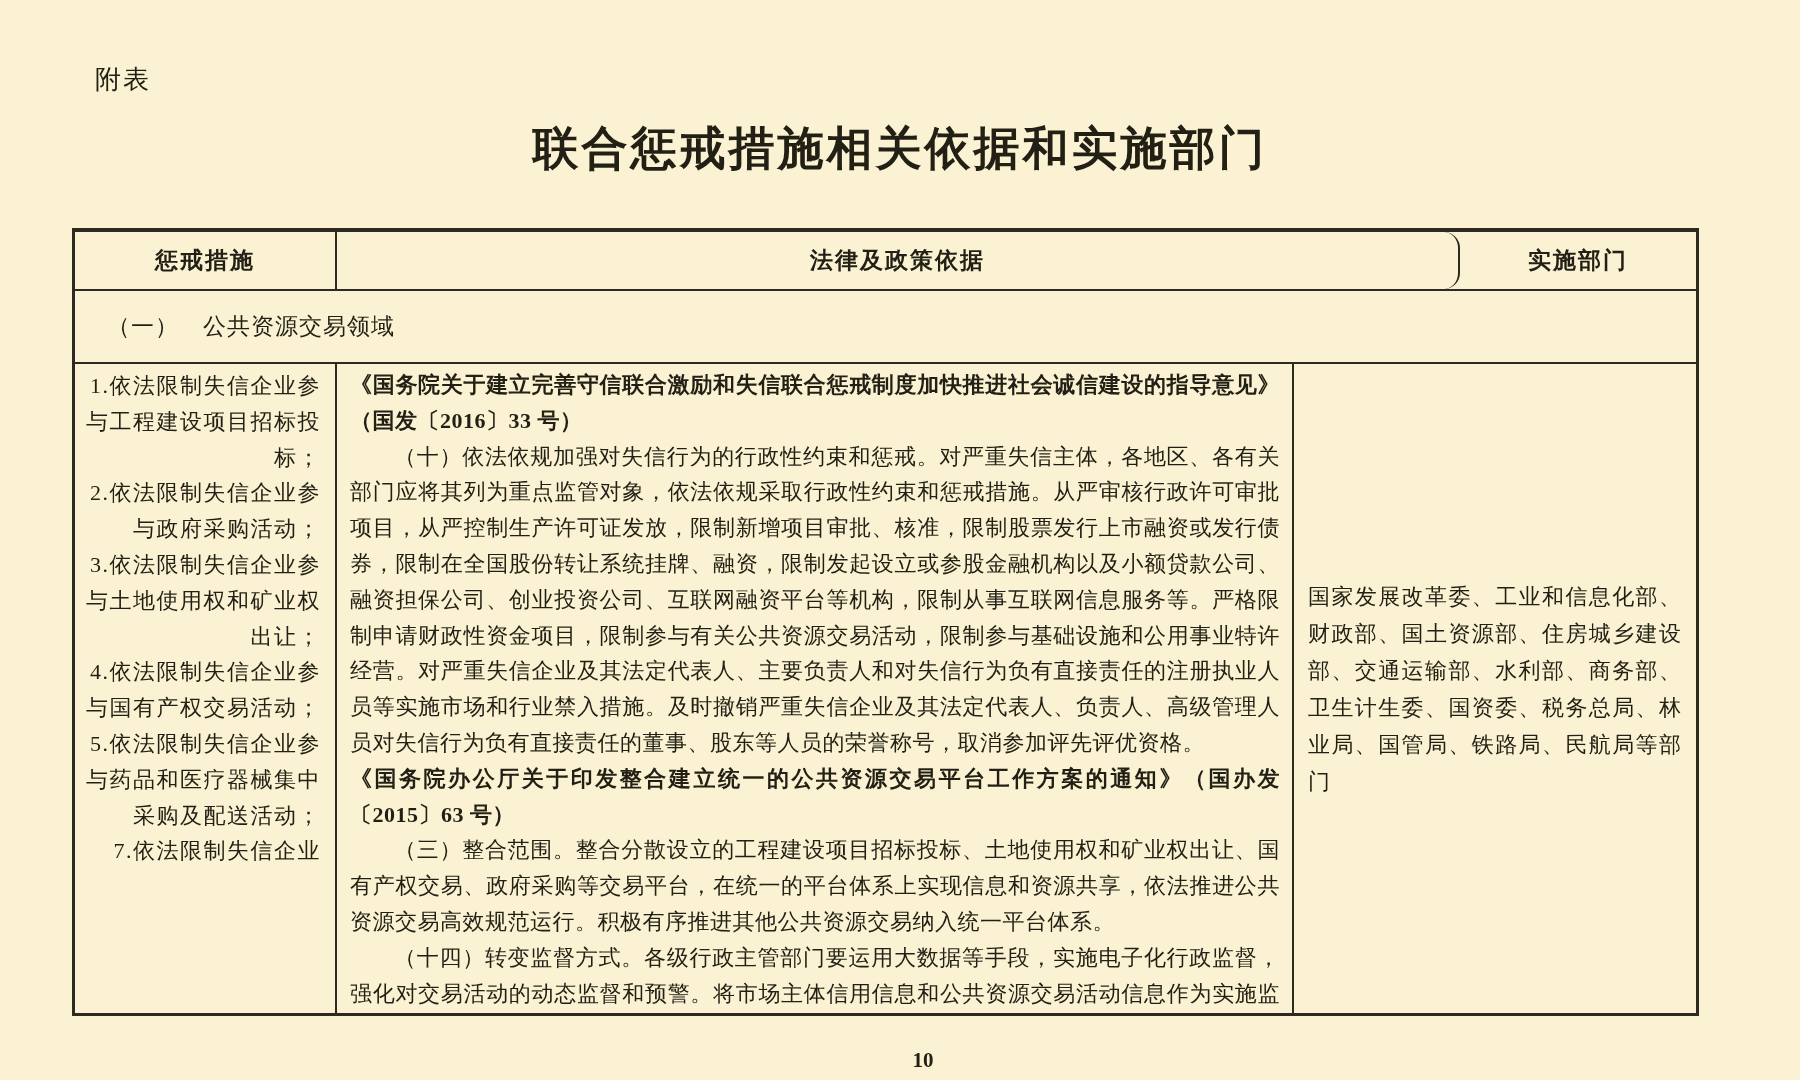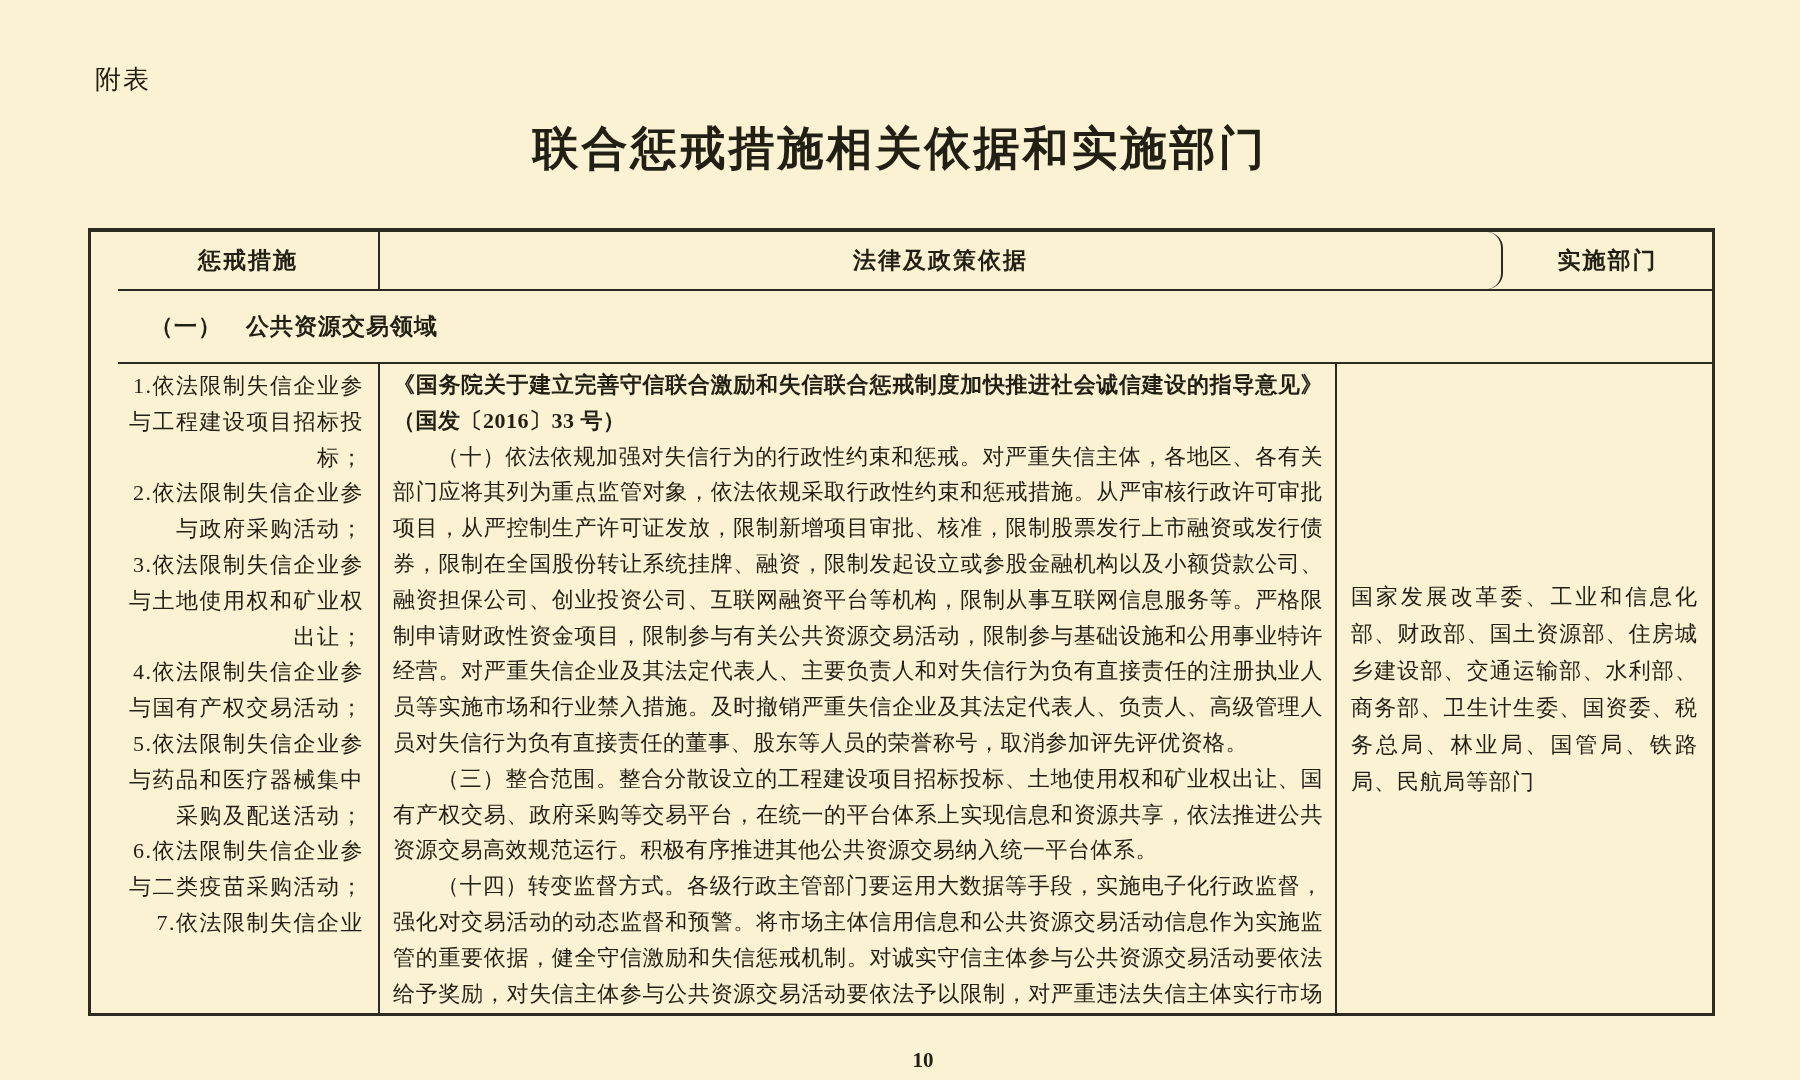--- a/index.html
+++ b/index.html
@@ -9,36 +9,36 @@
     background:var(--bg); color:var(--ink);
     font-family:"Liberation Serif","DejaVu Serif",serif;
     position:relative; overflow:hidden;
   }
   .appendix{ position:absolute; left:95px; top:62px; font-size:26px; letter-spacing:2px; }
   .doc-title{
     position:absolute; left:0; top:118px; width:100%;
     text-align:center; font-size:46px; font-weight:bold; letter-spacing:3px;
   }
   .punishment-table{
-    position:absolute; left:88px; top:228px; width:1627px; height:788px;
+    position:absolute; left:72px; top:228px; width:1627px; height:788px;
     border:3px solid var(--border); border-top-width:4px;
-    display:flex; flex-direction:column;padding-left:27px;
+    display:flex; flex-direction:column;
   }
   .header-row{
     display:flex; height:59px; flex:none;
     border-bottom:2px solid var(--border);
     font-weight:bold; font-size:23px;
   }
   .hcell{ display:flex; align-items:center; justify-content:center; letter-spacing:2px; }
   .col1{ width:262px; } .col2{ width:1123px;border-radius:16px; } .col3{ flex:1; }
   .vline{ border-right:2px solid var(--border); }
   .section-row{
     height:73px; flex:none; border-bottom:2px solid var(--border);
     display:flex; align-items:center; padding-left:32px;
-    font-weight:bold; font-size:23px; letter-spacing:1px;
+    font-weight:normal; font-size:23px; letter-spacing:1px;
   }
   .body-row{ display:flex; flex:1; overflow:hidden; }
   .measures-cell{
     width:262px; border-right:2px solid var(--border);
     padding:4px 14px 0 9px;
     font-size:22px; line-height:35.8px; letter-spacing:1.5px;
     overflow:hidden;
   }
   .measure-item{ text-align:right; }
   .legal-basis-cell{
@@ -73,26 +73,26 @@
 
   <div class="section-row">（一）　公共资源交易领域</div>
 
   <div class="body-row">
     <div class="measures-cell">
         <div class="measure-item">1.依法限制失信企业参与工程建设项目招标投标；</div>
         <div class="measure-item">2.依法限制失信企业参与政府采购活动；</div>
         <div class="measure-item">3.依法限制失信企业参与土地使用权和矿业权出让；</div>
         <div class="measure-item">4.依法限制失信企业参与国有产权交易活动；</div>
         <div class="measure-item">5.依法限制失信企业参与药品和医疗器械集中采购及配送活动；</div>
-        <div class="measure-item">6.依法限制失信企业参与二类疫苗采购活动；</div>
         <div class="measure-item">7.依法限制失信企业</div>
       </div>
     <div class="legal-basis-cell">
         <div class="law-heading">《国务院关于建立完善守信联合激励和失信联合惩戒制度加快推进社会诚信建设的指导意见》（国发〔2016〕33 号）</div>
         <div class="law-paragraph">（十）依法依规加强对失信行为的行政性约束和惩戒。对严重失信主体，各地区、各有关部门应将其列为重点监管对象，依法依规采取行政性约束和惩戒措施。从严审核行政许可审批项目，从严控制生产许可证发放，限制新增项目审批、核准，限制股票发行上市融资或发行债券，限制在全国股份转让系统挂牌、融资，限制发起设立或参股金融机构以及小额贷款公司、融资担保公司、创业投资公司、互联网融资平台等机构，限制从事互联网信息服务等。严格限制申请财政性资金项目，限制参与有关公共资源交易活动，限制参与基础设施和公用事业特许经营。对严重失信企业及其法定代表人、主要负责人和对失信行为负有直接责任的注册执业人员等实施市场和行业禁入措施。及时撤销严重失信企业及其法定代表人、负责人、高级管理人员对失信行为负有直接责任的董事、股东等人员的荣誉称号，取消参加评先评优资格。</div>
+        <div class="law-heading">《国务院办公厅关于印发整合建立统一的公共资源交易平台工作方案的通知》（国办发〔2015〕63 号）</div>
         <div class="law-paragraph">（三）整合范围。整合分散设立的工程建设项目招标投标、土地使用权和矿业权出让、国有产权交易、政府采购等交易平台，在统一的平台体系上实现信息和资源共享，依法推进公共资源交易高效规范运行。积极有序推进其他公共资源交易纳入统一平台体系。</div>
         <div class="law-paragraph">（十四）转变监督方式。各级行政主管部门要运用大数据等手段，实施电子化行政监督，强化对交易活动的动态监督和预警。将市场主体信用信息和公共资源交易活动信息作为实施监管的重要依据，健全守信激励和失信惩戒机制。对诚实守信主体参与公共资源交易活动要依法给予奖励，对失信主体参与公共资源交易活动要依法予以限制，对严重违法失信主体实行市场禁入。健全专家选聘与退出机制，建立专家黑</div>
       </div>
     <div class="departments-cell">
       <div class="departments-text">国家发展改革委、工业和信息化部、财政部、国土资源部、住房城乡建设部、交通运输部、水利部、商务部、卫生计生委、国资委、税务总局、林业局、国管局、铁路局、民航局等部门</div>
     </div>
   </div>
 
 </div>
 

